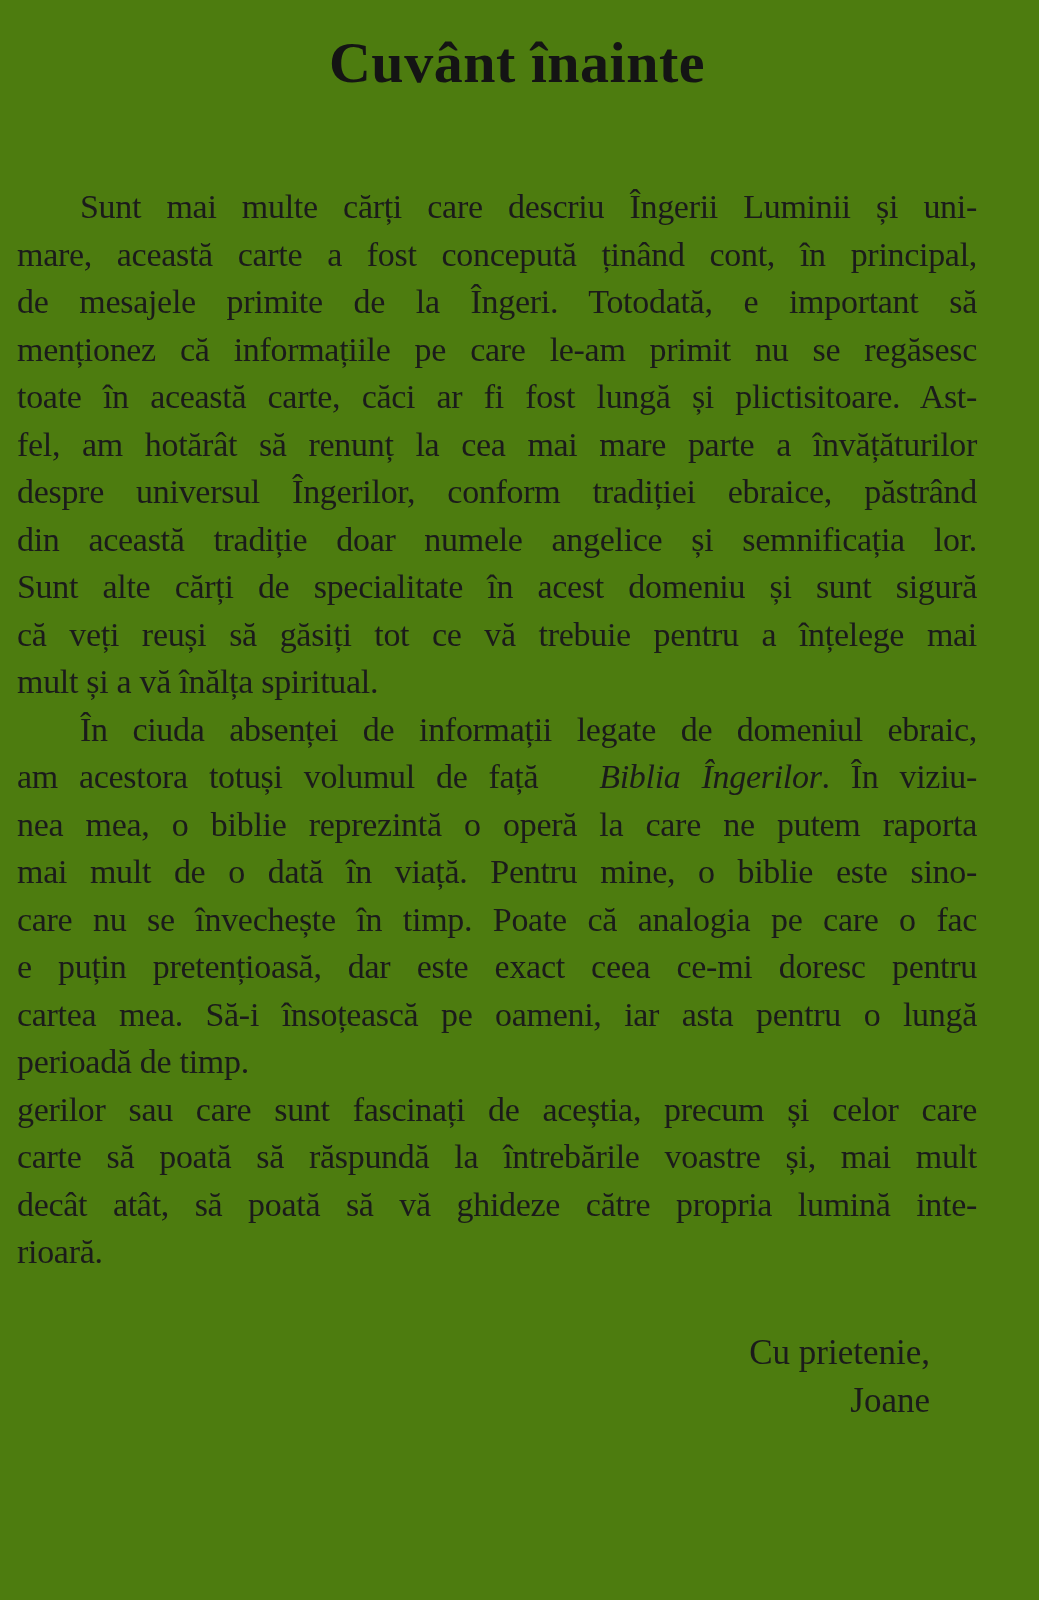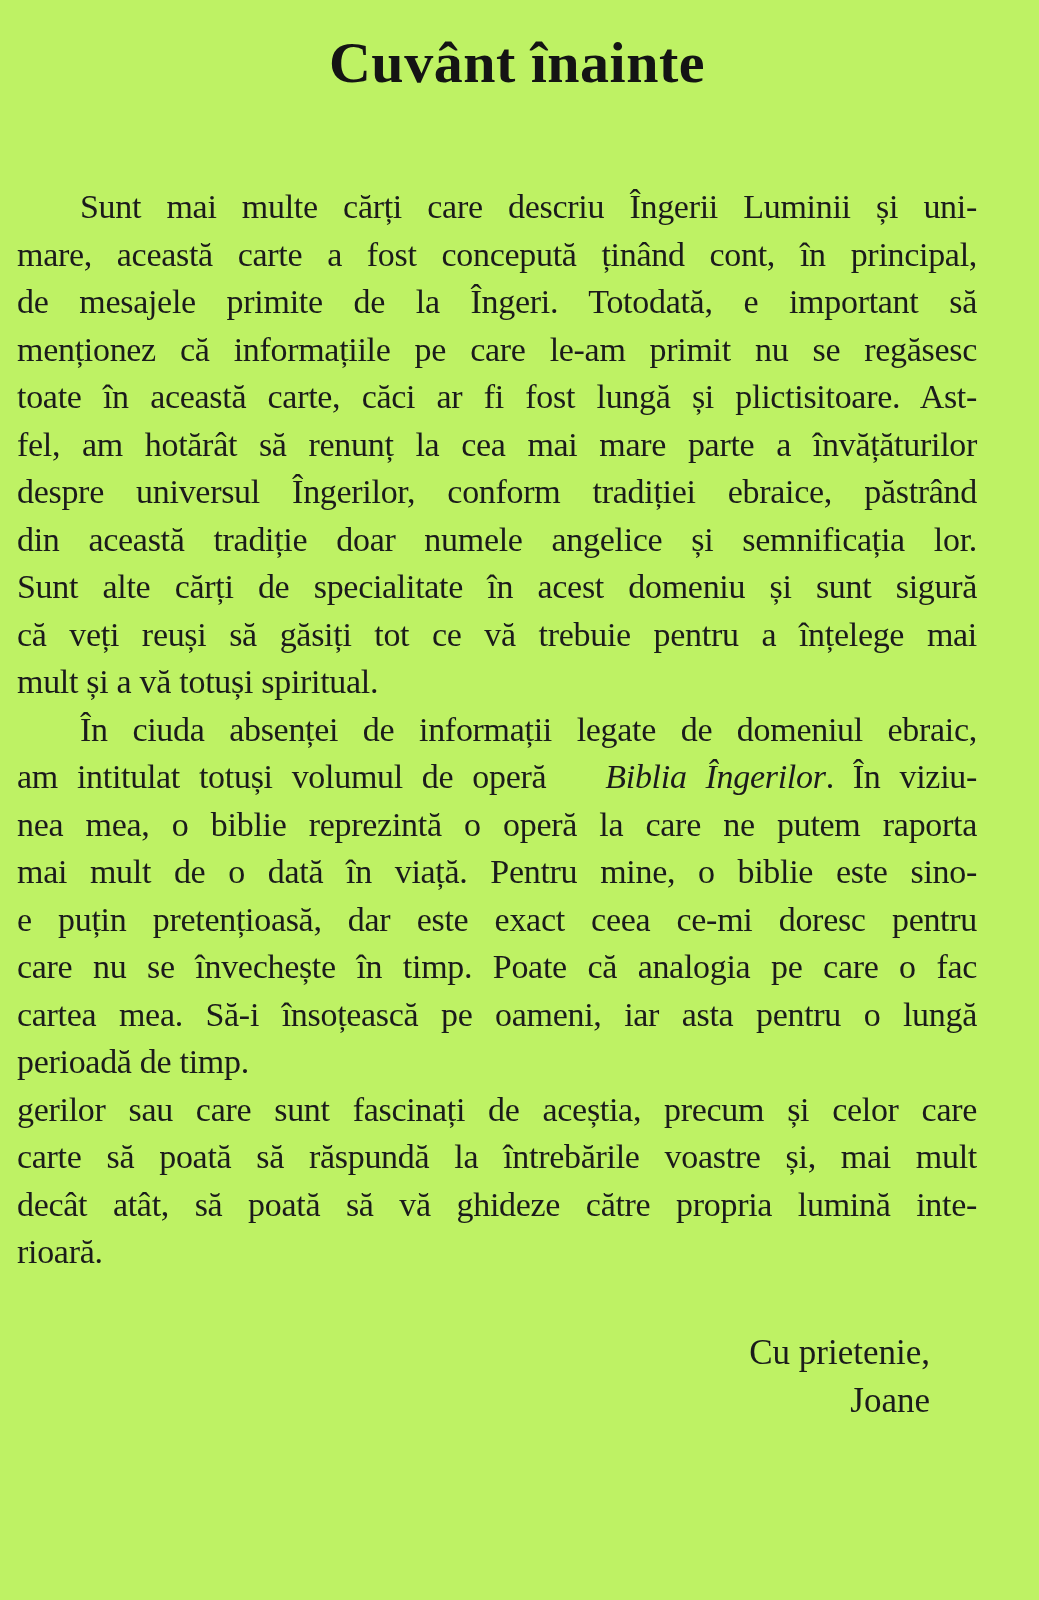--- a/index.html
+++ b/index.html
@@ -4,21 +4,21 @@
 <style>
   html, body {
     margin: 0;
     padding: 0;
     background: #ffffff;
   }
   .page {
     position: relative;
     width: 1039px;
     height: 1600px;
-    background: #bef264;
+    background: #4d7c0f;
     color: #1b1b1b;
     font-family: "Liberation Serif", "DejaVu Serif", serif;
     overflow: hidden;
     box-sizing: border-box;
     padding: 18px 62px 3px 17px; 
   }
   .title {
     margin: 10px 0 0 0;
     padding: 0;
     text-align: center;
@@ -70,29 +70,29 @@
         <div class="line first">Sunt mai multe cărți care descriu Îngerii Luminii și uni-</div>
         <div class="line">mare, această carte a fost concepută ținând cont, în principal,</div>
         <div class="line">de mesajele primite de la Îngeri. Totodată, e important să</div>
         <div class="line">menționez că informațiile pe care le-am primit nu se regăsesc</div>
         <div class="line">toate în această carte, căci ar fi fost lungă și plictisitoare. Ast-</div>
         <div class="line">fel, am hotărât să renunț la cea mai mare parte a învățăturilor</div>
         <div class="line">despre universul Îngerilor, conform tradiției ebraice, păstrând</div>
         <div class="line">din această tradiție doar numele angelice și semnificația lor.</div>
         <div class="line">Sunt alte cărți de specialitate în acest domeniu și sunt sigură</div>
         <div class="line">că veți reuși să găsiți tot ce vă trebuie pentru a înțelege mai</div>
-        <div class="line last">mult și a vă totuși spiritual.</div>
+        <div class="line last">mult și a vă înălța spiritual.</div>
       </div>
       <div class="paragraph">
         <div class="line first">În ciuda absenței de informații legate de domeniul ebraic,</div>
-        <div class="line"><span class="">am intitulat totuși volumul de operă </span><span class="italic">Biblia Îngerilor</span><span class="">. În viziu-</span></div>
+        <div class="line"><span class="">am acestora totuși volumul de față </span><span class="italic">Biblia Îngerilor</span><span class="">. În viziu-</span></div>
         <div class="line">nea mea, o biblie reprezintă o operă la care ne putem raporta</div>
         <div class="line">mai mult de o dată în viață. Pentru mine, o biblie este sino-</div>
+        <div class="line">care nu se învechește în timp. Poate că analogia pe care o fac</div>
         <div class="line">e puțin pretențioasă, dar este exact ceea ce-mi doresc pentru</div>
-        <div class="line">care nu se învechește în timp. Poate că analogia pe care o fac</div>
         <div class="line">cartea mea. Să-i însoțească pe oameni, iar asta pentru o lungă</div>
         <div class="line last">perioadă de timp.</div>
       </div>
       <div class="paragraph">
         <div class="line">gerilor sau care sunt fascinați de aceștia, precum și celor care</div>
         <div class="line">carte să poată să răspundă la întrebările voastre și, mai mult</div>
         <div class="line">decât atât, să poată să vă ghideze către propria lumină inte-</div>
         <div class="line last">rioară.</div>
       </div>
     </div>

